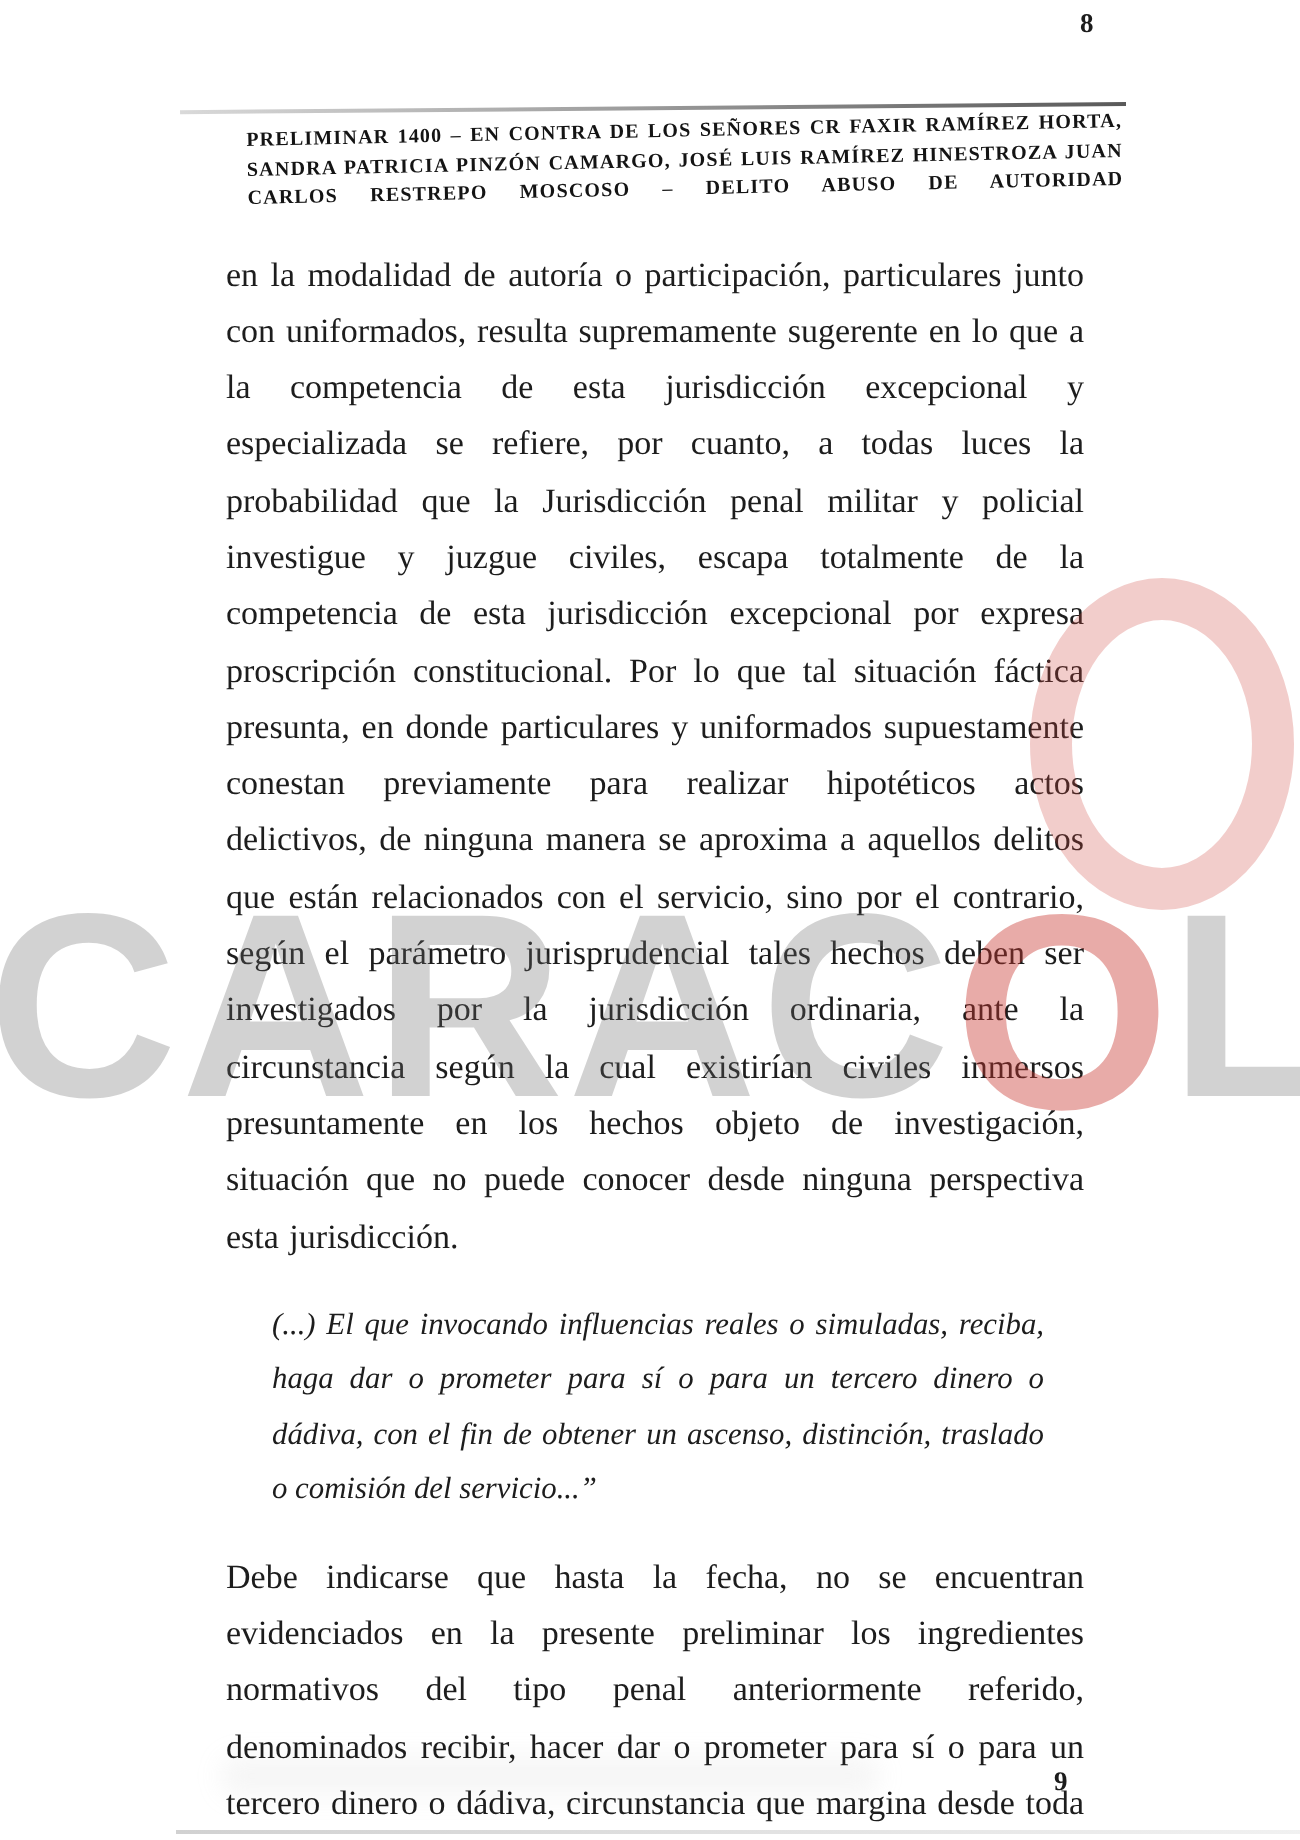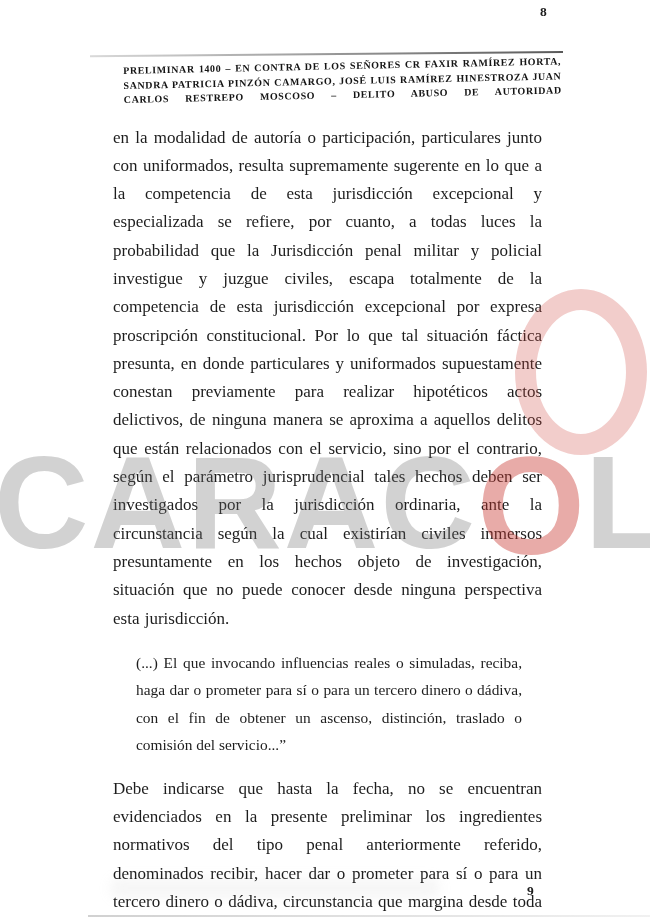--- a/index.html
+++ b/index.html
@@ -53,21 +53,21 @@
   .content p {
     margin:16px; font-size:17px; line-height:28.3px;
     text-align:justify; word-spacing:1px;
   }
   .p1 { margin-top:22px; }
   .p2 { margin-top:15px; }
   .p3 { margin-top:12px; }
   blockquote {
     margin:3px 36px 0 39px;
     font-size:15.4px; line-height:27.5px;
-    text-align:justify;
+    font-style:italic; text-align:justify;
     color:#1d1d1d;
   }
 
   
   .watermark {
     position:absolute; left:0; top:0; width:650px; height:920px;
     pointer-events:none; z-index:5;
     font-family:"Liberation Sans", sans-serif; font-weight:bold;
   }
   .wm-ring {

